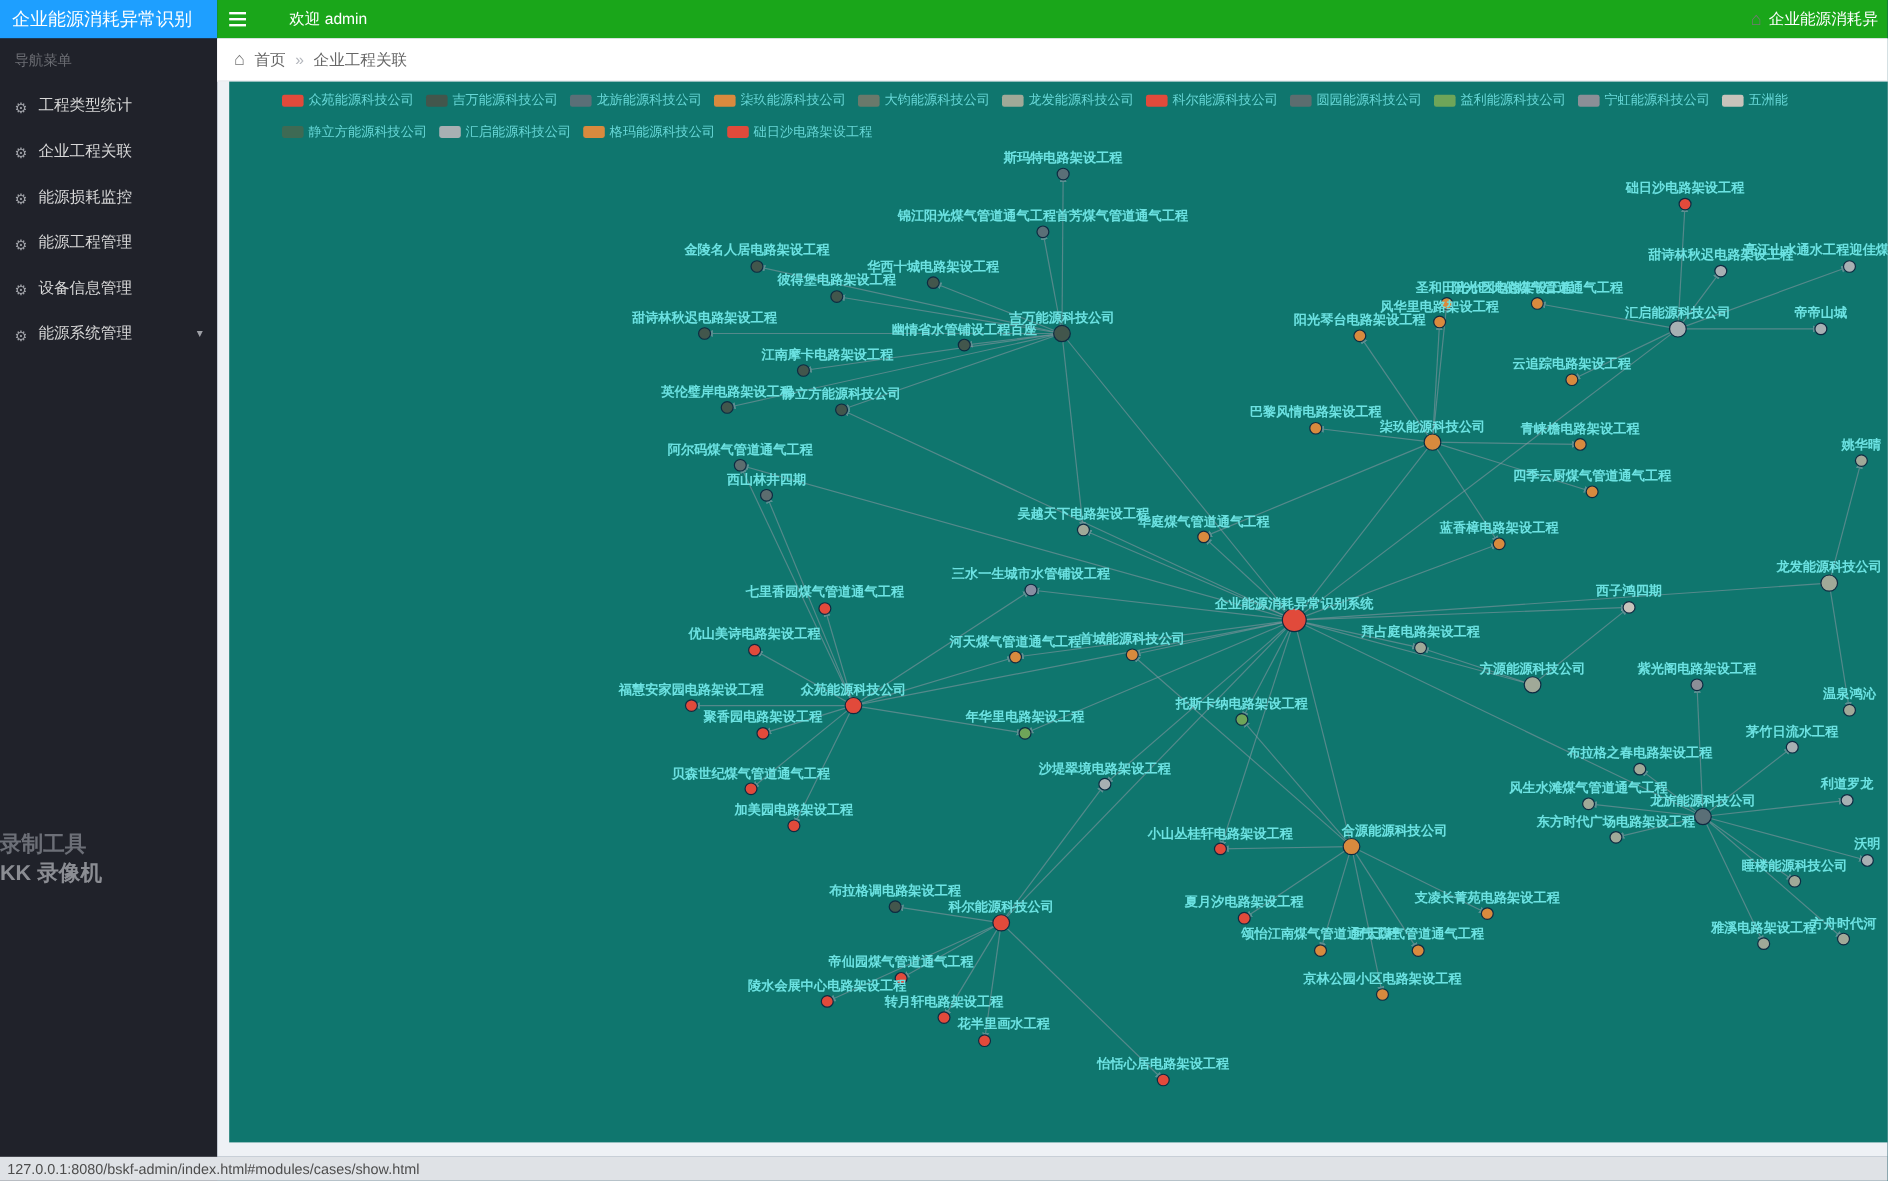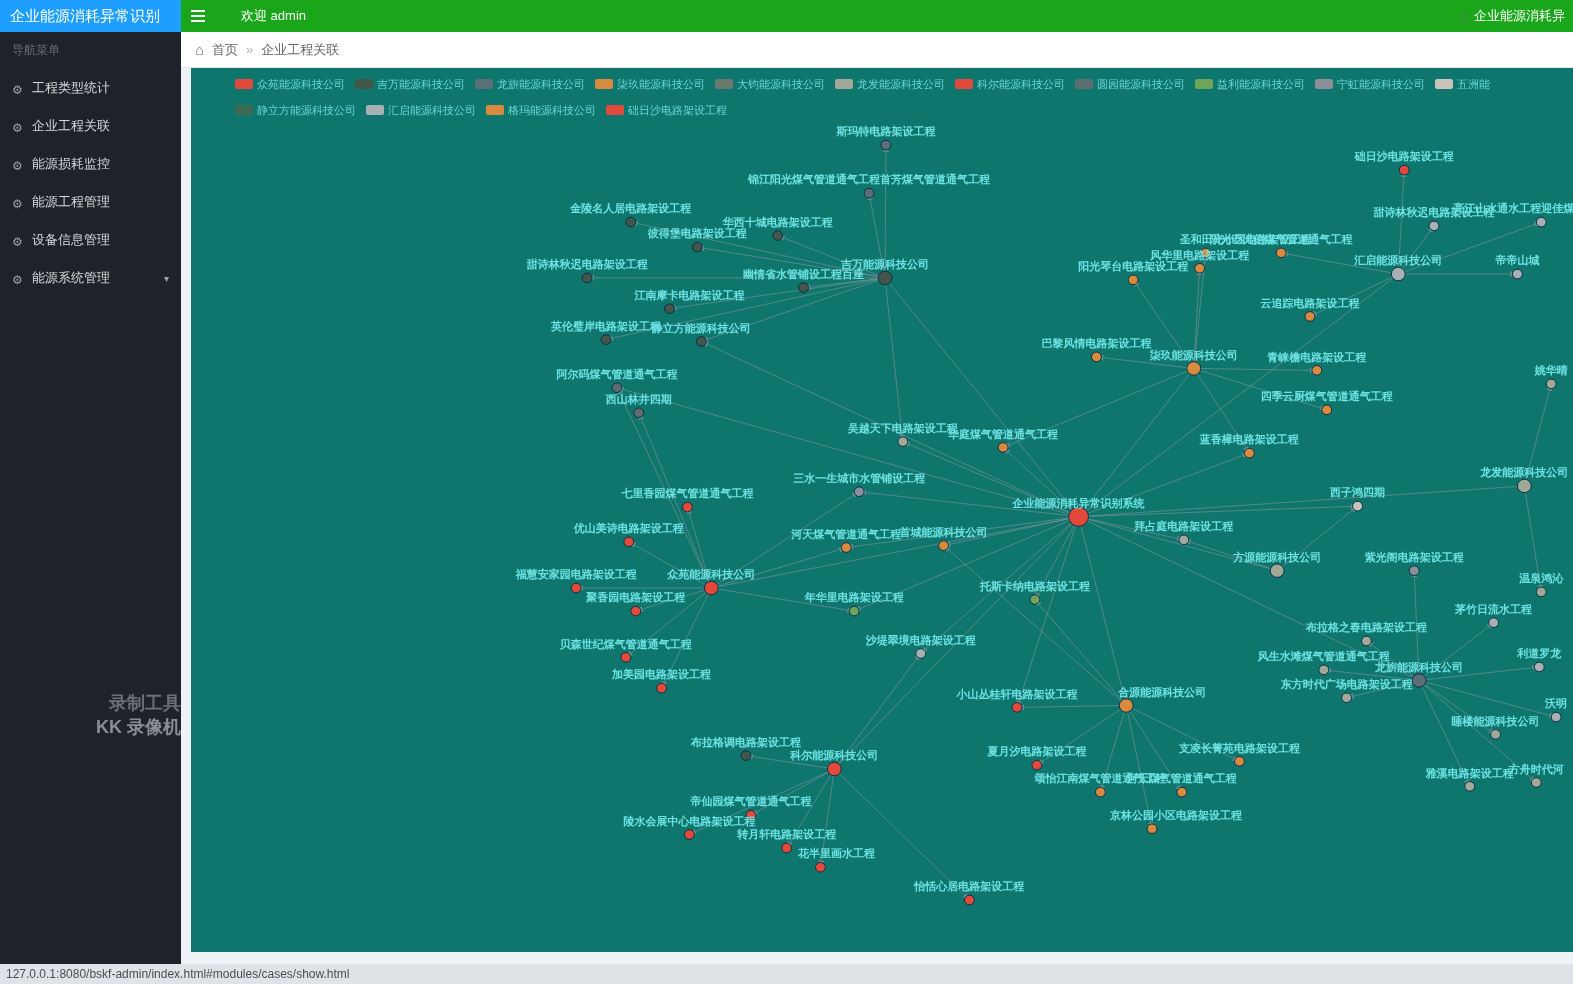--- a/index.html
+++ b/index.html
@@ -12,21 +12,21 @@
 .ham span { height:2px; background:#fff; width:14px; }
 .welcome { margin-left:24px; }
 .bc-right { margin-left:auto; margin-right:8px; display:flex; align-items:center; gap:6px;justify-content:center; }
 
 .sidebar { position:absolute; top:32px; left:0; width:181px; bottom:0; background:#20222a; }
 .sb-title { color:#6b6d73; font-size:12px; padding:10px 12px; }
 .sb-item { color:#d8d8d8; font-size:13px; padding:10px 12px; display:flex; align-items:center; gap:8px; cursor:pointer; }
 .gear { width:12px; height:12px; display:inline-block; }
 .gear::before { content:"\2699"; color:#9ea0a6; font-size:12px; }
 .chev { margin-left:auto; color:#9ea0a6; font-size:10px; }
-.watermark { position:absolute; bottom:245px; left:0; width:181px; text-align:right; color:#7a7d85; font-size:18px; font-weight:bold; line-height:1.3; opacity:.85; }
+.watermark { position:absolute; bottom:245px; left:0; width:181px; text-align:left; color:#7a7d85; font-size:18px; font-weight:bold; line-height:1.3; opacity:.85; }
 .wm2 { color:#9ea0a6; }
 
 .content { position:absolute; top:32px; left:181px; right:0; bottom:20px; background:#eef1f5; }
 .crumbs { height:36px; background:#fff; padding:0 14px; display:flex; align-items:center; gap:8px; color:#666; font-size:13px; border-bottom:1px solid #e4e6ec; }
 .crumbs .sep { color:#b3b6bc; }
 .home-ic::before { content:"\2302"; color:#777; font-size:15px; }
 
 .canvas-wrap { position:absolute; top:36px; left:10px; right:0; bottom:12px; background:#0f766e; overflow:hidden;text-align:center; }
 svg.graph { width:100%; height:100%; }
 
@@ -369,21 +369,21 @@
         <div class="nlabel" style="left: 40.5172%; top: 83.878%;">帝仙园煤气管道通气工程</div>
         <div class="nlabel" style="left: 36.0632%; top: 86.0566%;">陵水会展中心电路架设工程</div>
         <div class="nlabel" style="left: 43.1034%; top: 87.5817%;">转月轩电路架设工程</div>
         <div class="nlabel" style="left: 45.546%; top: 89.7603%; margin-left: 16px;">花半里画水工程</div>
         <div class="nlabel" style="left: 56.3218%; top: 93.4641%;">怡恬心居电路架设工程</div>
         <div class="nlabel" style="left: 59.7701%; top: 71.6776%;">小山丛桂轩电路架设工程</div>
         <div class="nlabel" style="left: 61.2069%; top: 78.2135%;">夏月汐电路架设工程</div>
         <div class="nlabel" style="left: 65.8046%; top: 81.2636%;">颂怡江南煤气管道通气工程</div>
         <div class="nlabel" style="left: 71.6954%; top: 81.2636%;">河天煤气管道通气工程</div>
         <div class="nlabel" style="left: 67.6724%; top: 71.4597%; margin-left: 36px;">合源能源科技公司</div>
-        <div class="nlabel" style="left: 69.5402%; top: 85.4031%; margin-left: 24px;">京林公园小区电路架设工程</div>
+        <div class="nlabel" style="left: 69.5402%; top: 85.4031%;">京林公园小区电路架设工程</div>
         <div class="nlabel" style="left: 75.8621%; top: 77.7778%;">支凌长菁苑电路架设工程</div>
         <div class="nlabel" style="left: 61.0632%; top: 59.4771%;">托斯卡纳电路架设工程</div>
         <div class="nlabel" style="left: 71.8391%; top: 52.7233%;">拜占庭电路架设工程</div>
         <div class="nlabel" style="left: 72.5575%; top: 33.3333%;">柒玖能源科技公司</div>
         <div class="nlabel" style="left: 73.4195%; top: 20.2614%; margin-left: 40px;">圣和田光小区电路架设工程</div>
         <div class="nlabel" style="left: 78.8793%; top: 20.2614%;">阳光巴比伦煤气管道通气工程</div>
         <div class="nlabel" style="left: 80.9626%; top: 27.451%;">云追踪电路架设工程</div>
         <div class="nlabel" style="left: 81.4655%; top: 33.5512%;">青崃檐电路架设工程</div>
         <div class="nlabel" style="left: 68.1753%; top: 23.3115%;">阳光琴台电路架设工程</div>
         <div class="nlabel" style="left: 65.5172%; top: 32.0261%;">巴黎风情电路架设工程</div>

